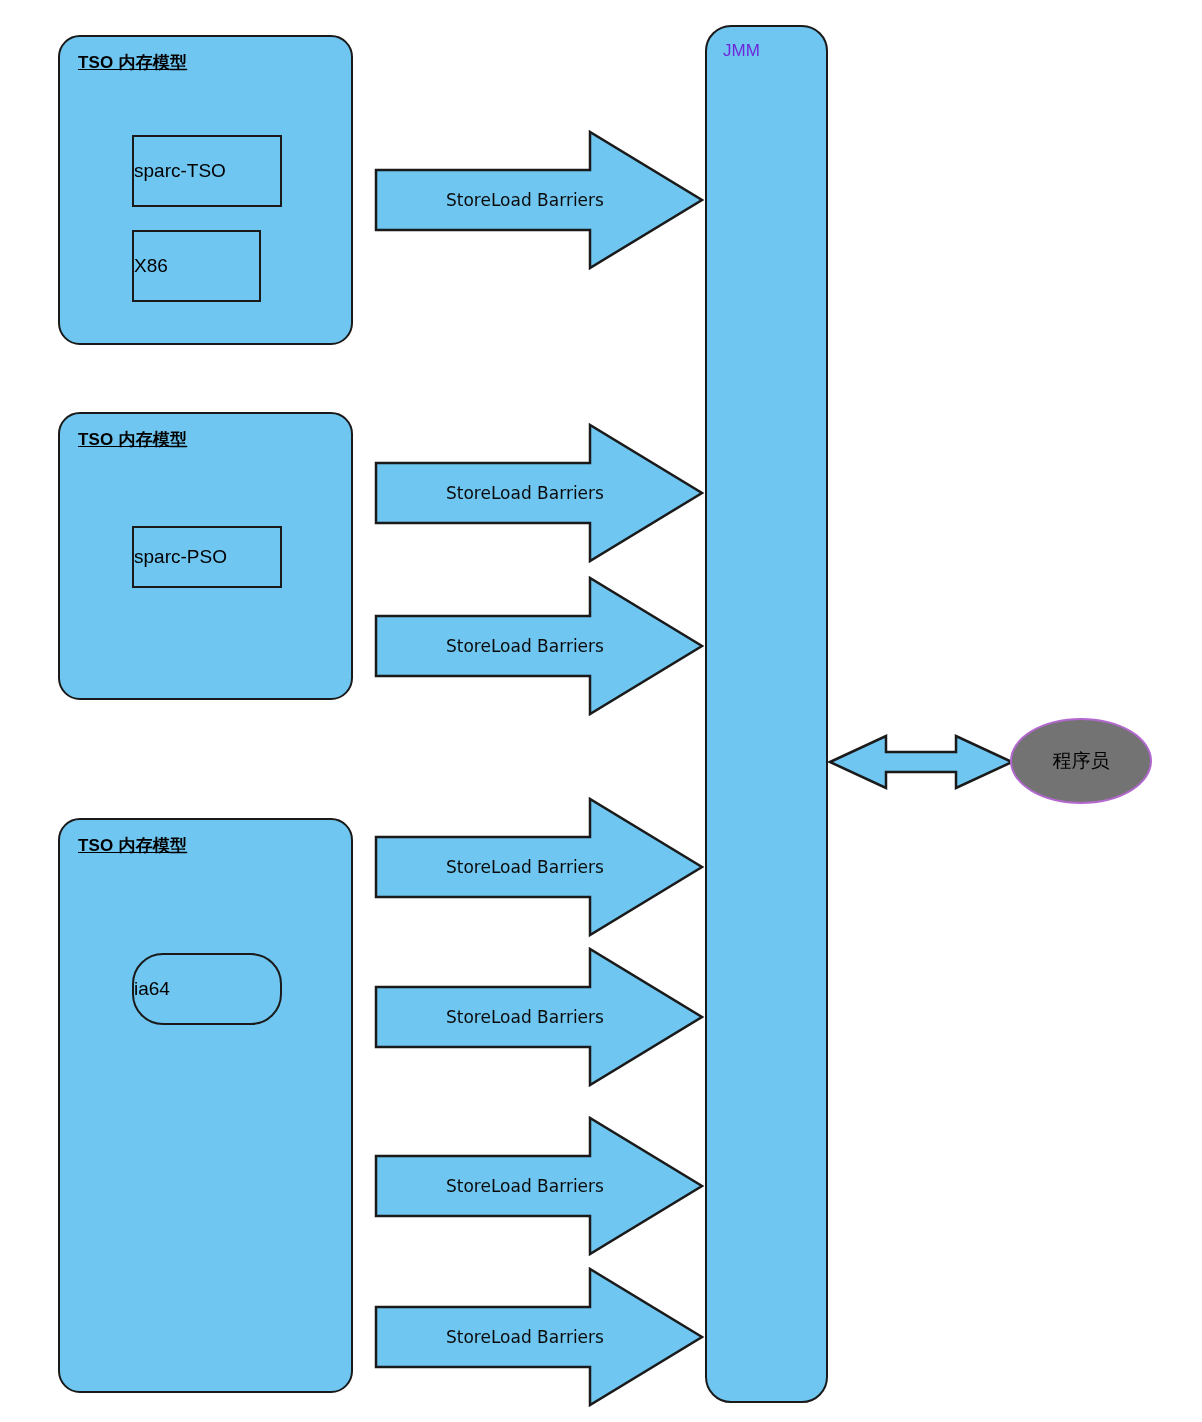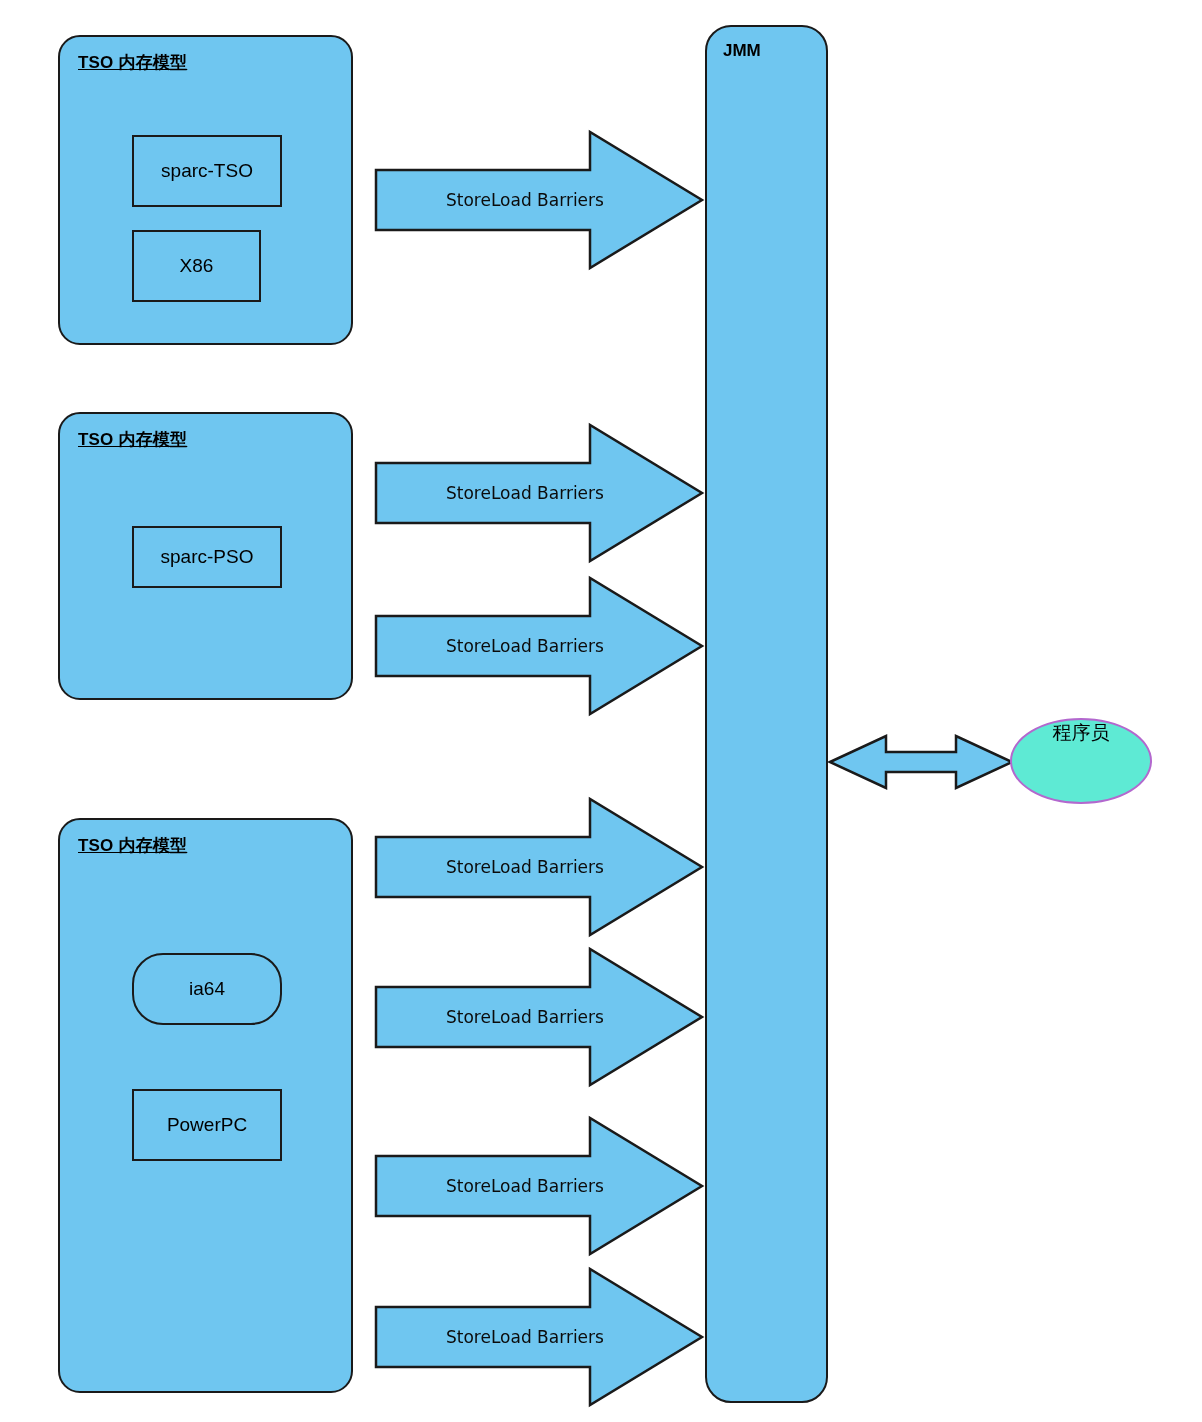--- a/index.html
+++ b/index.html
@@ -42,21 +42,21 @@
   }
 
   
   .chip {
     position: absolute;
     background: #6FC6F0;
     border: 2px solid #1a1a1a;
     box-sizing: border-box;
     display: flex;
     align-items: center;
-    justify-content: center;
+    justify-content: flex-start;
     font-size: 19px;
     color: #000000;
   }
 
   
   .jmm-column {
     position: absolute;
     left: 705px;
     top: 25px;
     width: 123px;
@@ -64,22 +64,22 @@
     background: #6FC6F0;
     border: 2px solid #1a1a1a;
     border-radius: 26px;
     box-sizing: border-box;
   }
   .jmm-label {
     position: absolute;
     left: 16px;
     top: 14px;
     font-size: 17px;
-    font-weight: bold;
-    color: #000000;
+    font-weight: normal;
+    color: #6d28d9;
   }
 
   
   .barrow {
     position: absolute;
     width: 328px;
     height: 148px;
   }
   .barrow svg {
     display: block;
@@ -111,24 +111,25 @@
   .double-arrow svg { display:block; width:100%; height:100%; }
 
   
   .person-ellipse {
     position: absolute;
     left: 1010px;
     top: 718px;
     width: 142px;
     height: 86px;
     border-radius: 50%;
-    background: #5eead4;
+    background: #737373;
     border: 2px solid #B368CE;
     box-sizing: border-box;
     display: flex;
+    align-items: center;
     justify-content: center;
     font-size: 19px;
     color: #000000;
   }
 </style>
 </head>
 <body>
 
 <div id="canvas">
 
@@ -147,23 +148,20 @@
     <div class="chip" style="left:72px; top:112px; width:150px; height:62px;">
       <span>sparc-PSO</span>
     </div>
   </div>
 
   <div class="group-box" style="left:58px; top:818px; width:295px; height:575px;">
     <div class="group-title">TSO 内存模型</div>
     <div class="chip" style="left:72px; top:133px; width:150px; height:72px;border-radius:31px;">
       <span>ia64</span>
     </div>
-    <div class="chip" style="left:72px; top:269px; width:150px; height:72px;">
-      <span>PowerPC</span>
-    </div>
   </div>
 
   <div class="jmm-column">
     <div class="jmm-label">JMM</div>
   </div>
 
   <div class="barrow" style="left:375px; top:126px;">
     <svg viewBox="0 0 328 148" preserveAspectRatio="none">
       <polygon points="1,44 215,44 215,6 327,74 215,142 215,104 1,104" fill="#6FC6F0" stroke="#1a1a1a" stroke-width="2.5" stroke-linejoin="miter"></polygon>
     </svg>

